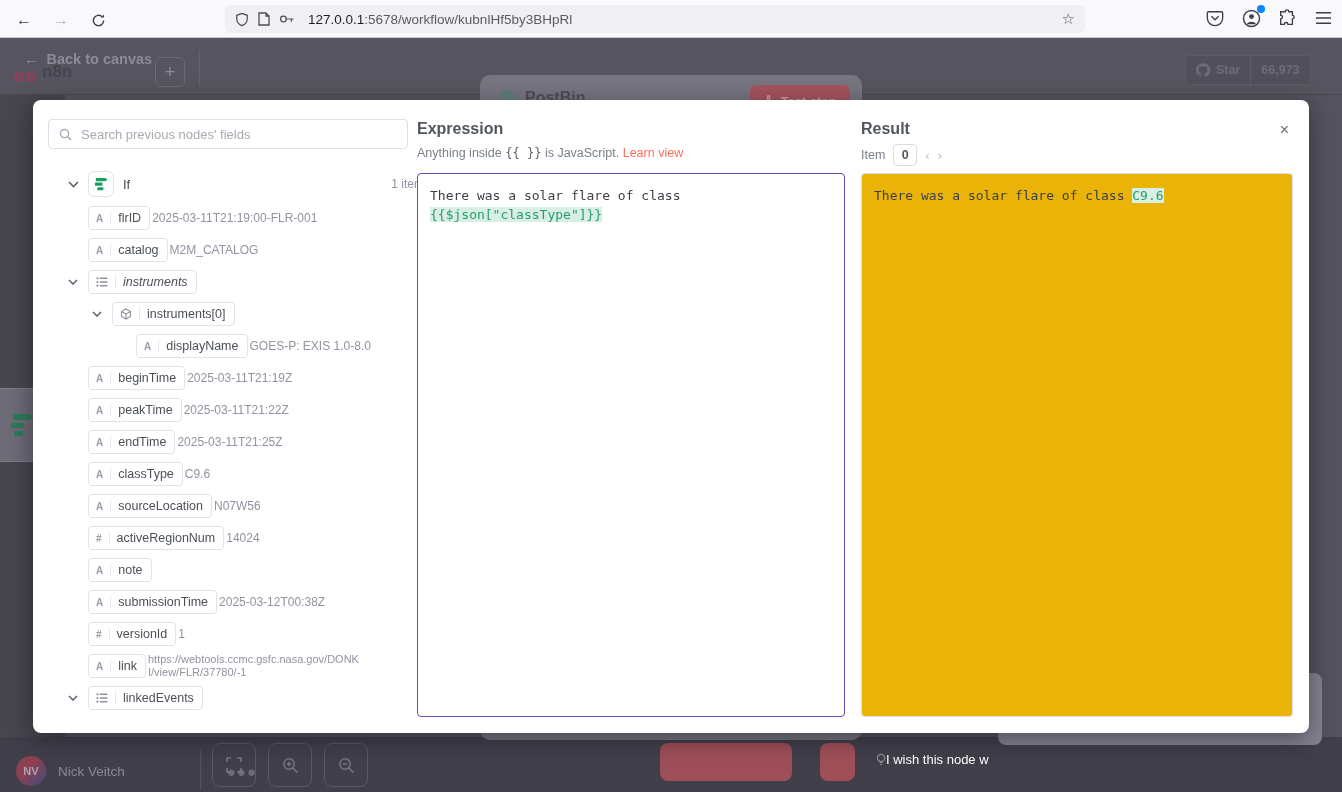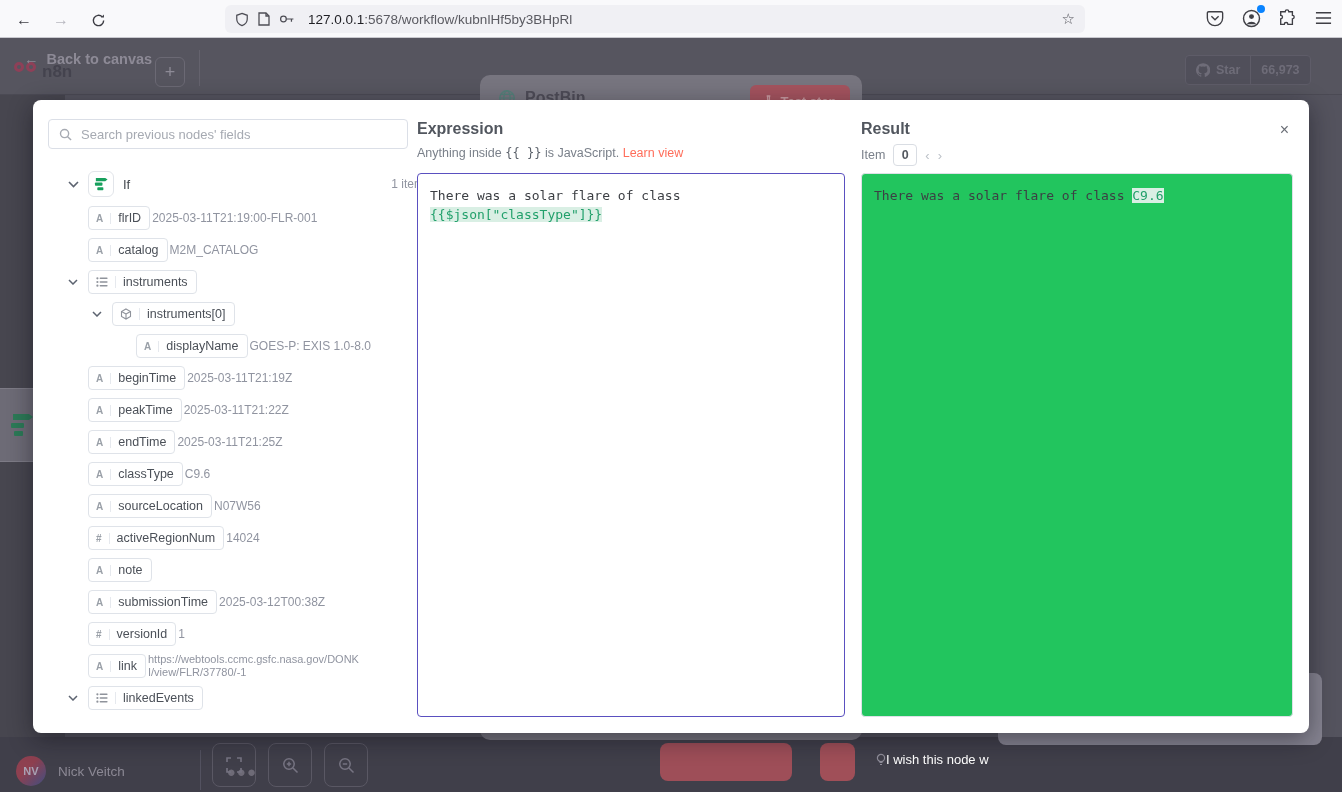--- a/index.html
+++ b/index.html
@@ -16,21 +16,21 @@
   .url-star { margin-left:auto; color:#55555c; font-size:15px; }
   .chrome-right { position:absolute; right:8px; top:7px; display:flex; gap:14px; align-items:center; }
   .chrome-right .cico { position:relative; width:22px; height:22px; display:flex; align-items:center; justify-content:center; color:#3f3f45; }
   .blue-dot { position:absolute; top:-2px; right:-3px; width:8px; height:8px; border-radius:50%; background:#0a84ff; }
 
   
   .bg { position:absolute; top:38px; left:0; width:1342px; height:754px; z-index:10; }
   .bg-header { position:absolute; top:0; left:0; width:1342px; height:57px; background:#56555f; border-bottom:1px solid #4b4a54; }
   .bg-sidebar { position:absolute; top:57px; left:0; width:65px; height:697px; background:#47464f; }
   .bg-bottomstrip { position:absolute; left:0; top:699px; width:1342px; height:55px; background:#403f4a; }
-  .n8n-logo { position:absolute; left:14px; top:24px; display:flex; align-items:flex-start; gap:2px; }
+  .n8n-logo { position:absolute; left:14px; top:24px; display:flex; align-items:flex-end; gap:2px; }
   .n8n-logo .dot { width:10px; height:10px; border:3px solid #8e4058; border-radius:50%; }
   .n8n-logo .txt { font-size:17px; font-weight:bold; color:#44434e; margin-left:4px; }
   .back-link { position:absolute; left:24px; top:13px; display:flex; align-items:center; gap:8px; color:#8d8a96; font-size:14.5px; font-weight:bold; }
   .plus-btn { position:absolute; left:155px; top:19px; width:30px; height:30px; border:1px solid #6b6974; border-radius:6px; color:#8d8a96; font-size:18px; display:flex; align-items:center; justify-content:center; }
   .hdr-divider { position:absolute; left:199px; top:12px; width:1px; height:36px; background:#64626d; }
   .gh-star { position:absolute; left:1185px; top:17px; height:30px; display:flex; border:1px solid #5e5c68; border-radius:4px; background:#504f5a; font-size:12.5px; font-weight:bold; color:#6e6c78; }
   .gh-star .seg { display:flex; align-items:center; gap:6px; padding:0 10px; }
   .gh-star .seg + .seg { border-left:1px solid #5e5c68; }
 
   .ndv { position:absolute; left:480px; top:37px; width:382px; height:665px; background:#77757f; border-radius:10px; }
@@ -80,21 +80,21 @@
   .panel-title { position:absolute; top:20px; font-size:16px; font-weight:bold; color:#51565e; }
   .expr-sub { position:absolute; left:384px; top:46px; font-size:12.5px; color:#7a808a; }
   .expr-sub code { font-family:"DejaVu Sans Mono",monospace; font-size:12px; color:#5a6069; }
   .learn-more { color:#ff6d5a; }
   .expr-box { position:absolute; left:384px; top:73px; width:428px; height:544px; border:1px solid #5a50c0; border-radius:4px; background:#fff; padding:13px 12px; font-family:"DejaVu Sans Mono",monospace; font-size:13px; line-height:1.45; color:#3c3f44; }
   .hl { background:#d9efe4; color:#22a06b; }
 
   .item-pager { position:absolute; left:828px; top:44px; display:flex; align-items:center; gap:8px; font-size:12.5px; color:#7a808a; }
   .item-box { min-width:24px; height:22px; border:1px solid #d9dde3; border-radius:4px; display:flex; align-items:center; justify-content:center; font-size:12.5px; font-weight:bold; color:#53585f; padding:0 4px; }
   .pager-arrow { color:#bcc1c8; font-size:13px; }
-  .result-box { position:absolute; left:828px; top:73px; width:432px; height:544px; border:1px solid #dde1e7; border-radius:4px; background:#22c55e; padding:13px 12px; font-family:"DejaVu Sans Mono",monospace; font-size:13px; line-height:1.45; color:#3c3f44; }
+  .result-box { position:absolute; left:828px; top:73px; width:432px; height:544px; border:1px solid #dde1e7; border-radius:4px; background:#eab308; padding:13px 12px; font-family:"DejaVu Sans Mono",monospace; font-size:13px; line-height:1.45; color:#3c3f44; }
 </style>
 </head>
 <body>
 
 <div class="chrome">
   <div class="nav-ico" style="left:12px">←</div>
   <div class="nav-ico dim" style="left:49px">→</div>
   <div class="nav-ico" style="left:86px">
     <svg width="15" height="15" viewBox="0 0 16 16">
         <path d="M13.5 8a5.5 5.5 0 1 1-1.6-3.9" fill="none" stroke="#3c3c43" stroke-width="1.5"></path>
@@ -289,21 +289,21 @@
         <span class="tree-val">2025-03-11T21:19:00-FLR-001</span>
       </div>
       <div class="tree-row" style="padding-left: 0px;">
         <span class="chev-slot"></span>
         <span class="pill">
           <span class="ticon">A</span>
           <span class="pname">catalog</span>
         </span>
         <span class="tree-val">M2M_CATALOG</span>
       </div>
-      <div class="tree-row" style="padding-left: 0px;">
+      <div class="tree-row" style="padding-left: 0px; font-style: italic;">
         <span class="chev-slot">
           <svg width="10" height="6" viewBox="0 0 10 6">
             <path d="M1 1l4 4 4-4" fill="none" stroke="#5c6370" stroke-width="1.5"></path>
           </svg>
         </span>
         <span class="pill">
           <span class="ticon">
             <svg width="12" height="12" viewBox="0 0 12 12" fill="#8f939b">
               <circle cx="1.4" cy="2.3" r="1.1"></circle>
               <rect x="3.6" y="1.6" width="8" height="1.4" rx=".7"></rect>

